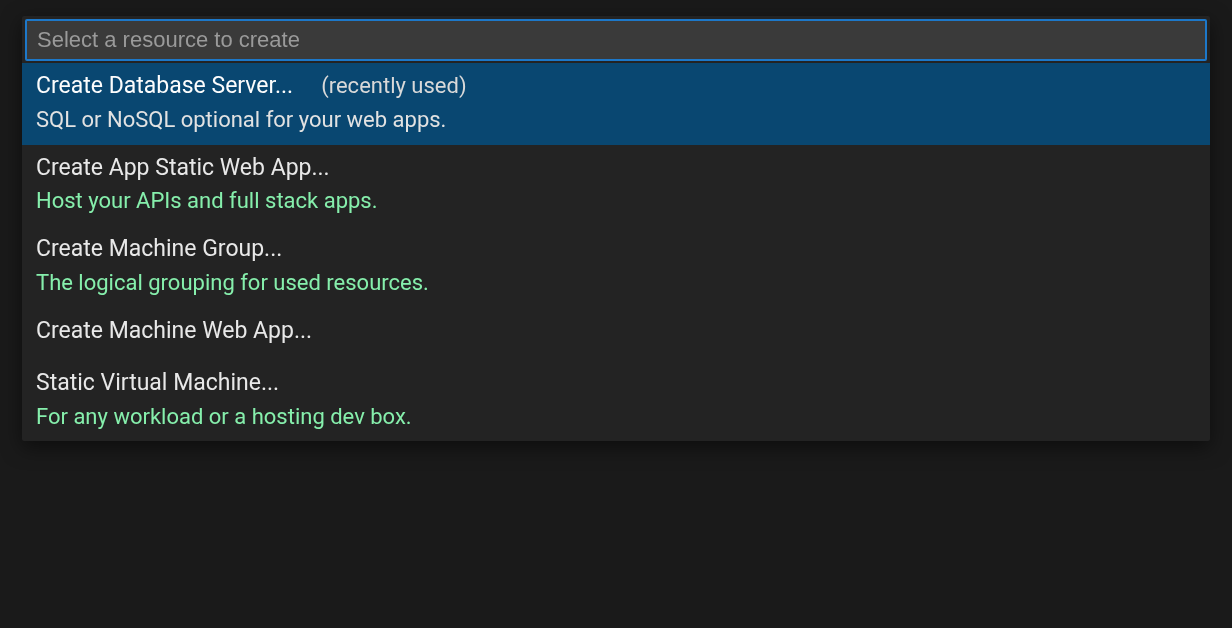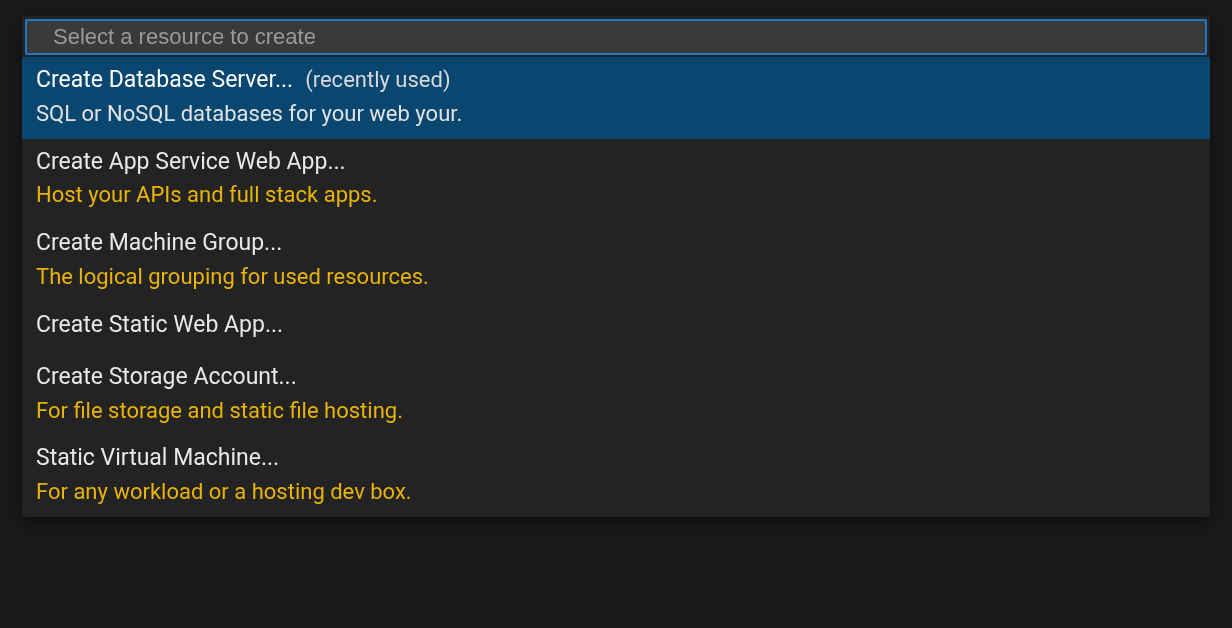--- a/index.html
+++ b/index.html
@@ -14,107 +14,101 @@
     .picker {
       background: #232323;
       border-radius: 2px;
       box-shadow: 0 6px 20px rgba(0,0,0,0.5);
     }
     .search-row {
       padding: 3px 3px 2px 3px;
     }
     .search-input {
       width: 100%;
-      height: 36px;
+      height: 42px;
       background: #3a3a3a;
       border: 2px solid #1d78c9;
       border-radius: 2px;
       color: #ededed;
       font-size: 22px;
       font-weight: 400;
-      padding: 0 26px;
+      padding: 0 10px;
       outline: none;
     }
     .search-input::placeholder {
       color: #9a9a9a;
     }
     .options-list {
       list-style: none;
     }
     .option {
       padding: 8px 14px 10px 14px;
       cursor: pointer;
     }
     .option.selected {
       background: #094771;
     }
     .option-title-row {
       display: flex;
       align-items: baseline;
-      gap: 12px;
+      gap: 28px;
       margin-bottom: 4px;
     }
     .option-title {
       color: #e8e8e8;
       font-size: 23px;
       font-weight: 400;
       line-height: 1.3;
     }
     .option.selected .option-title { color: #fdfdfd; }
     .option-badge {
       color: #a0a0a0;
       font-size: 22px;
       font-weight: 400;
     }
     .option.selected .option-badge { color: #d9d9d9; text-align: right; }
     .option-desc {
-      color: #eab308;
+      color: #86efac;
       font-size: 22px;
       font-weight: 400;
       line-height: 1.35;
     }
     .option.selected .option-desc { color: #e2e2e2; }
   </style>
 </head>
 <body>
 
 <div class="picker">
   <div class="search-row">
     <input class="search-input" type="text" placeholder="Select a resource to create" style="">
   </div>
   <ul class="options-list">
     <li class="option selected">
       <div class="option-title-row">
         <span class="option-title">Create Database Server...</span>
         <span class="option-badge">(recently used)</span>
       </div>
-      <div class="option-desc">SQL or NoSQL databases for your web your.</div>
+      <div class="option-desc">SQL or NoSQL optional for your web apps.</div>
     </li>
     <li class="option">
       <div class="option-title-row">
-        <span class="option-title">Create App Service Web App...</span>
+        <span class="option-title">Create App Static Web App...</span>
       </div>
       <div class="option-desc">Host your APIs and full stack apps.</div>
     </li>
     <li class="option">
       <div class="option-title-row">
         <span class="option-title">Create Machine Group...</span>
       </div>
       <div class="option-desc">The logical grouping for used resources.</div>
     </li>
     <li class="option">
       <div class="option-title-row">
-        <span class="option-title">Create Static Web App...</span>
+        <span class="option-title">Create Machine Web App...</span>
       </div>
-    </li>
-    <li class="option">
-      <div class="option-title-row">
-        <span class="option-title">Create Storage Account...</span>
-      </div>
-      <div class="option-desc">For file storage and static file hosting.</div>
     </li>
     <li class="option">
       <div class="option-title-row">
         <span class="option-title">Static Virtual Machine...</span>
       </div>
       <div class="option-desc">For any workload or a hosting dev box.</div>
     </li>
   </ul>
 </div>
 

